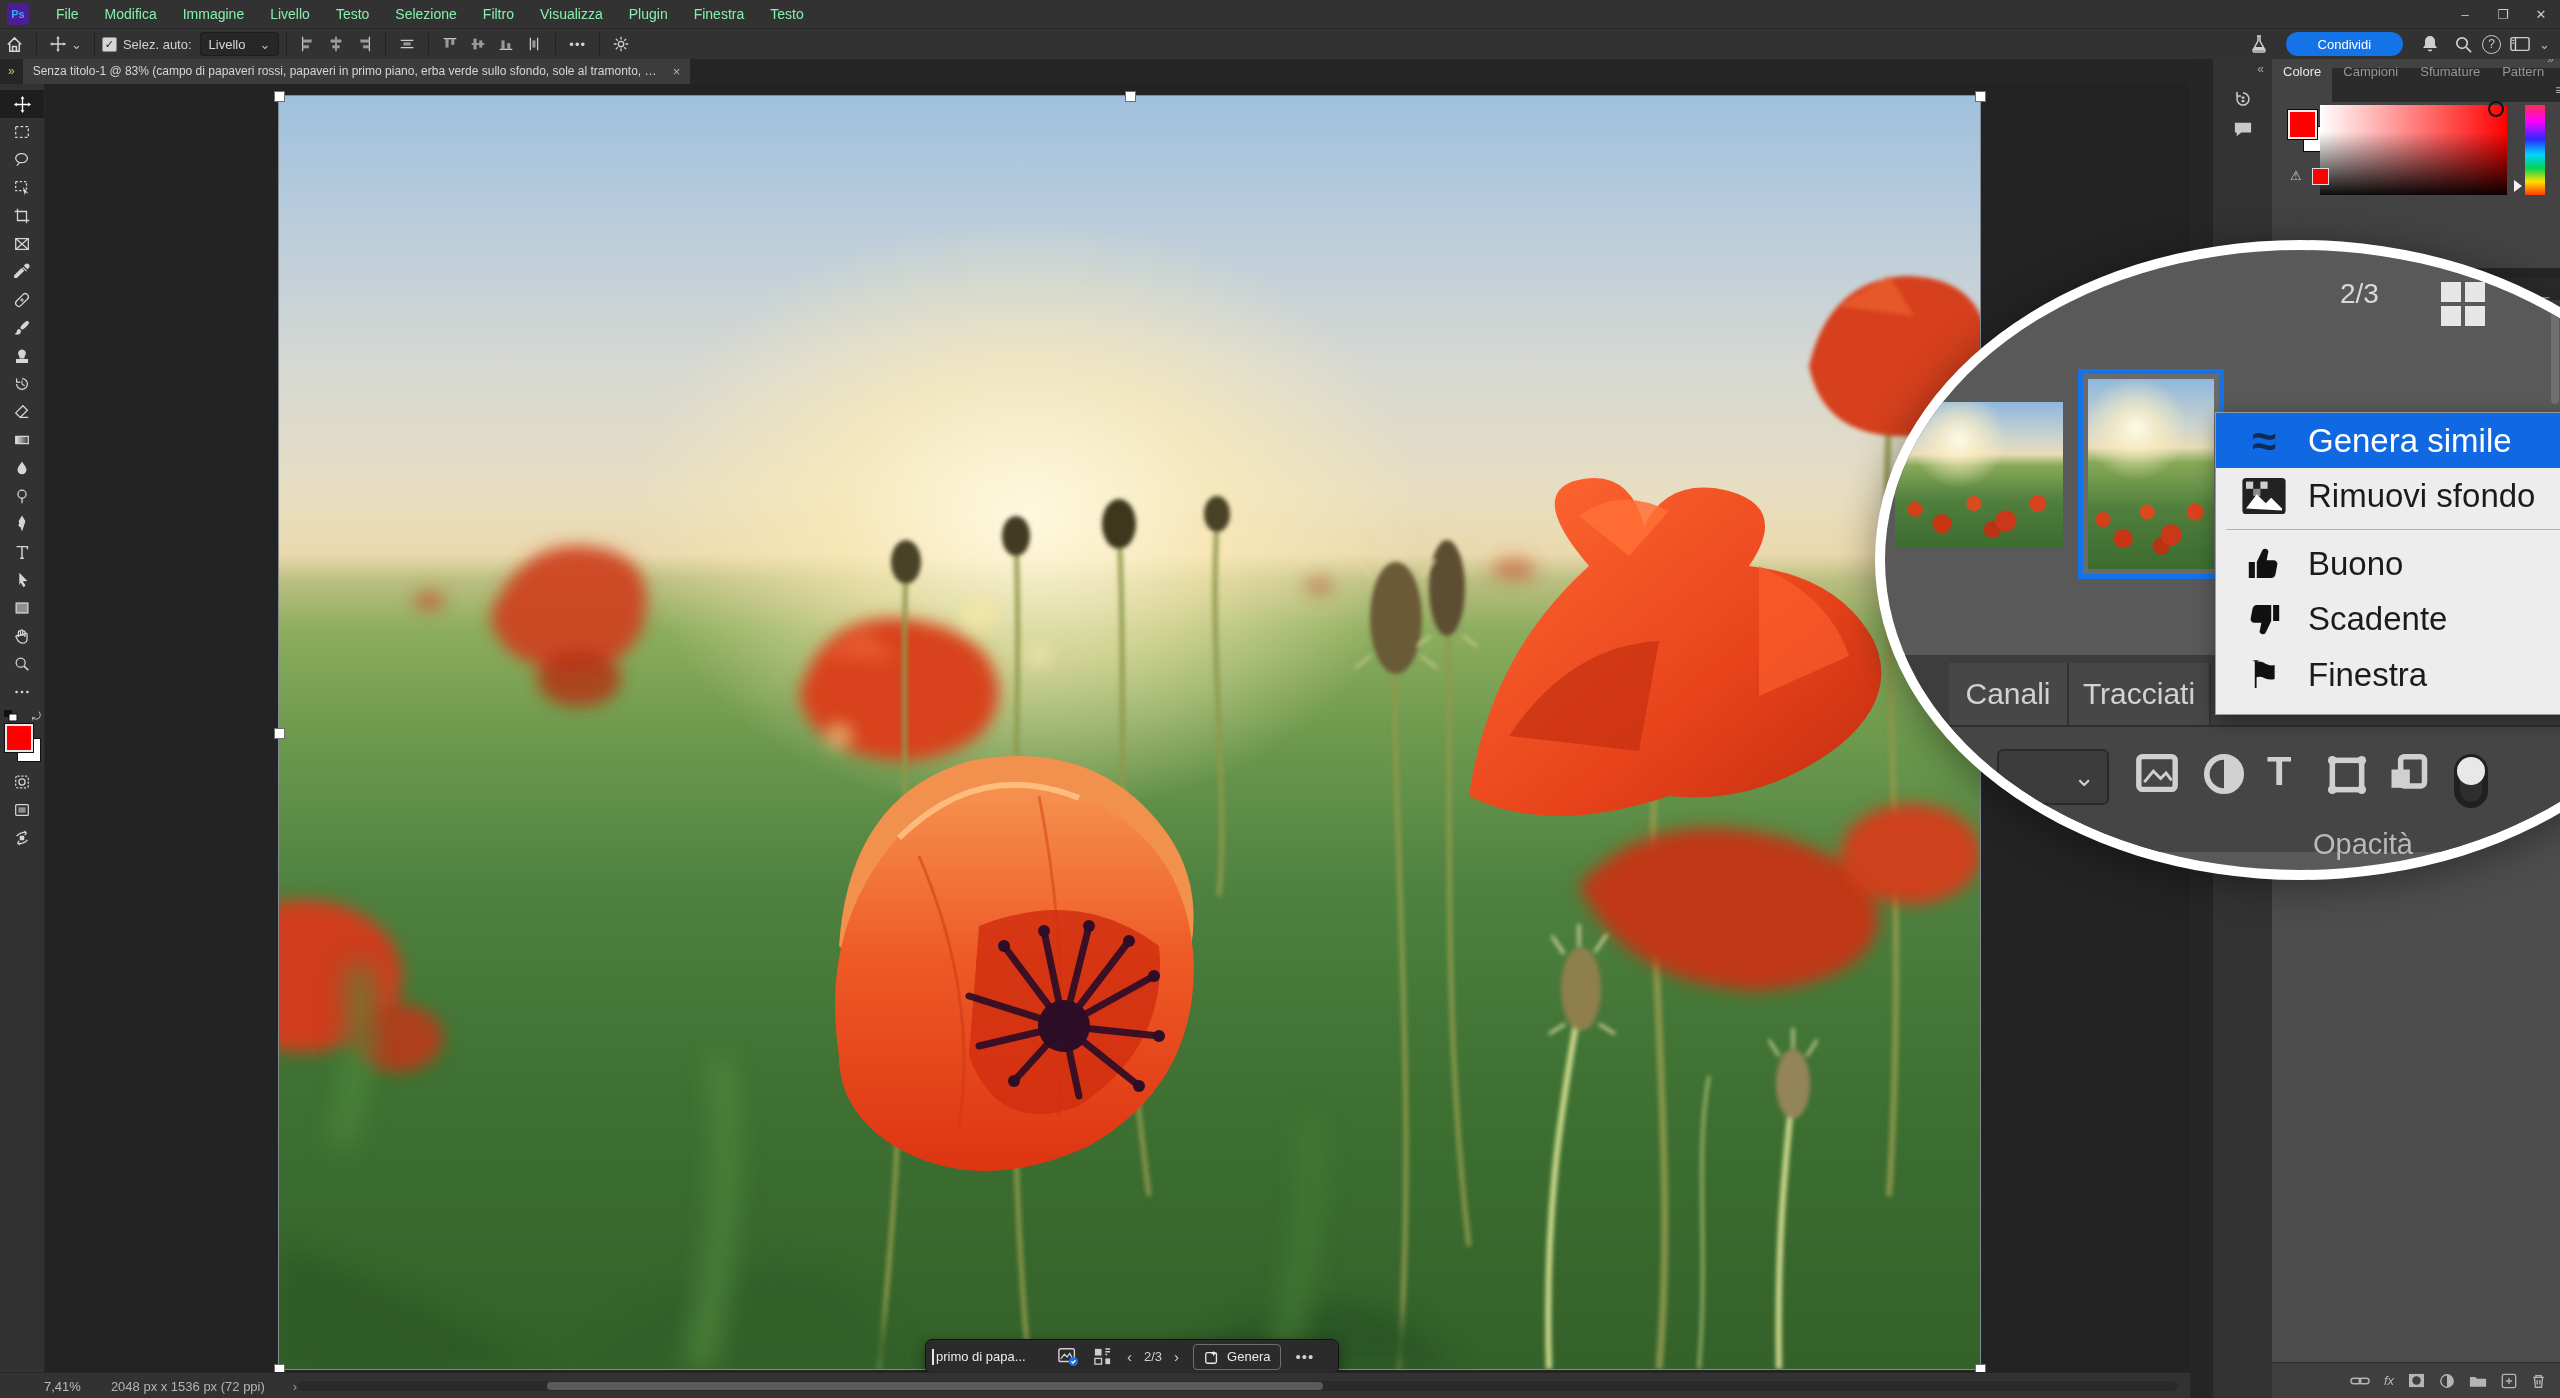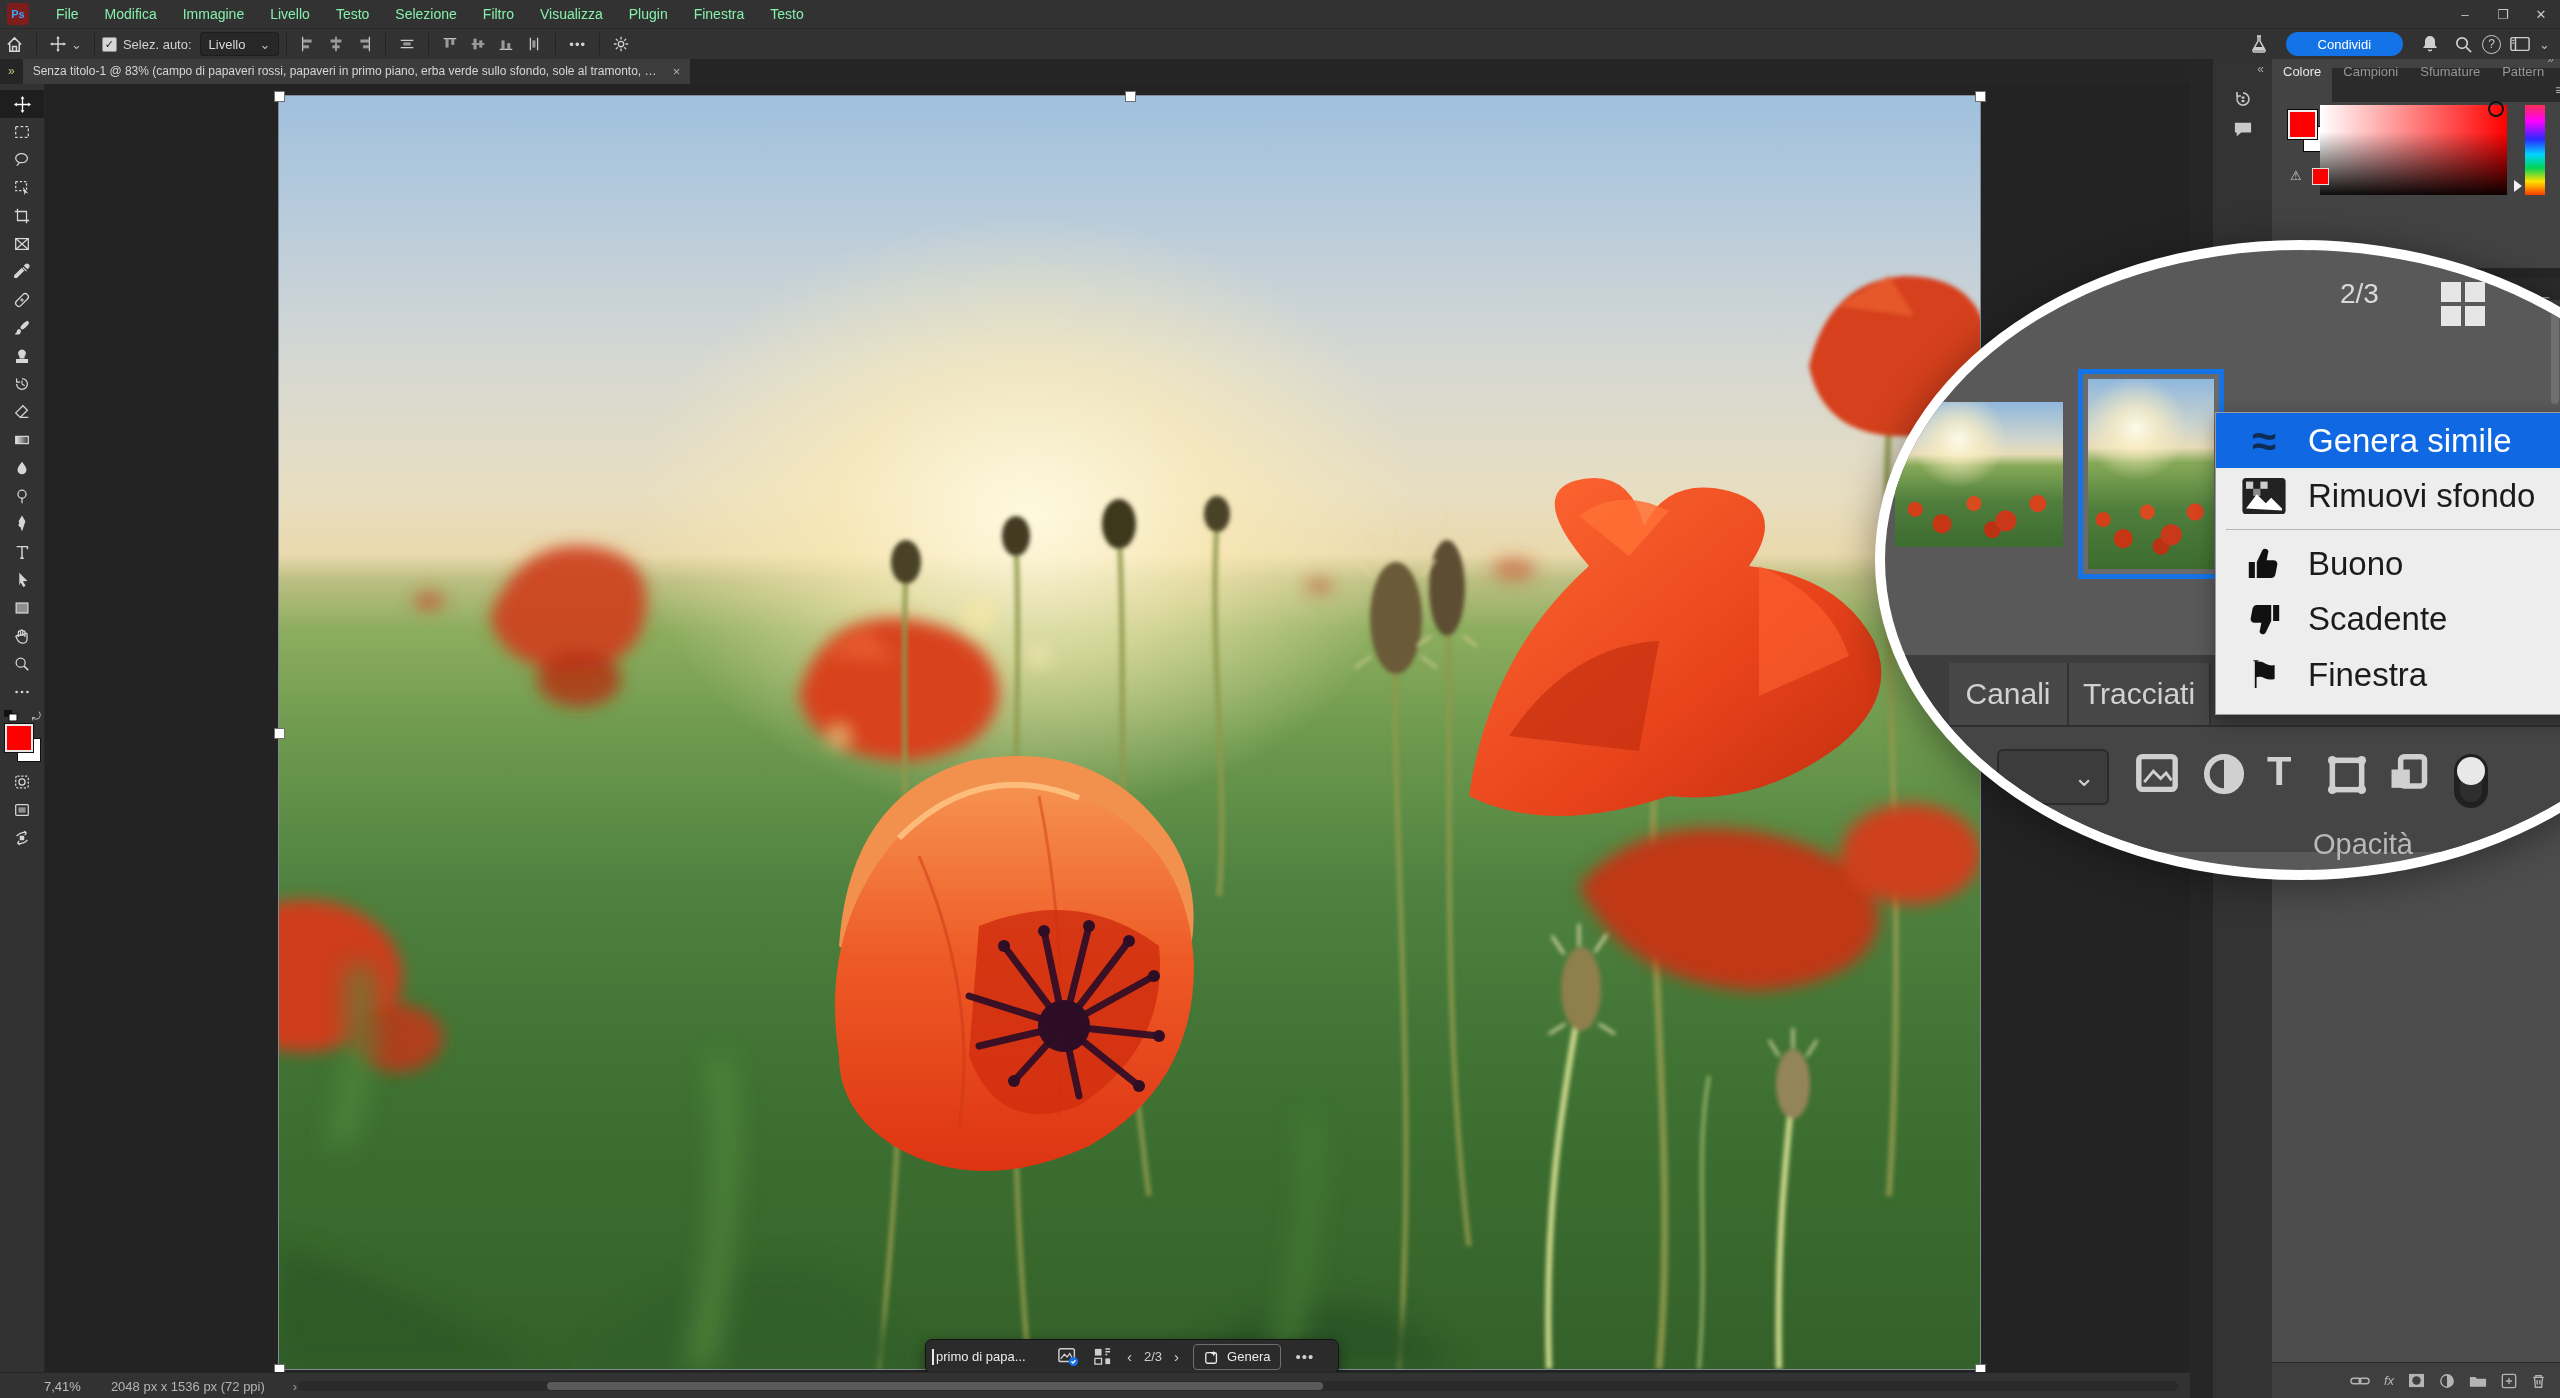--- a/index.html
+++ b/index.html
@@ -2,21 +2,21 @@
 <html><head>
 <meta charset="utf-8">
 <style>
   html,body{margin:0;padding:0;background:#242424;width:2560px;height:1398px;overflow:hidden;
     font-family:"Liberation Sans",sans-serif;-webkit-font-smoothing:antialiased;}
   .abs{position:absolute;}
   #stage{position:relative;width:2560px;height:1398px;background:#242424;overflow:hidden;}
 
   
   #menubar{left:0;top:0;width:2560px;height:28px;background:#323232;display:flex;align-items:center;z-index:40;}
-  #ps-logo{width:22px;height:22px;margin-left:7px;border-radius:4px;background:#7f1d1d;color:#34a7ff;
+  #ps-logo{width:22px;height:22px;margin-left:7px;border-radius:4px;background:#4c1d95;color:#34a7ff;
     font-size:11px;font-weight:bold;display:flex;align-items:center;justify-content:center;}
   .menu-item{color:#86efac;font-size:14px;padding:16px 13px;line-height:28px;cursor:default;}
   #win-controls{position:absolute;right:0;top:0;height:28px;display:flex;}
   .winbtn{width:38px;height:28px;color:#c9c9c9;font-size:13px;display:flex;align-items:center;justify-content:center;}
 
   #optionsbar{left:0;top:28px;width:2560px;height:30px;background:#323232;border-top:1px solid #272727;
     display:flex;align-items:center;z-index:40;color:#cfcfcf;}
   .ob-div{width:1px;height:22px;background:#232323;margin:0 7px;}
   .ob-icon{display:flex;align-items:center;justify-content:center;height:24px;padding:0 5px;}
   .ob-label{font-size:13px;color:#d2d2d2;}

